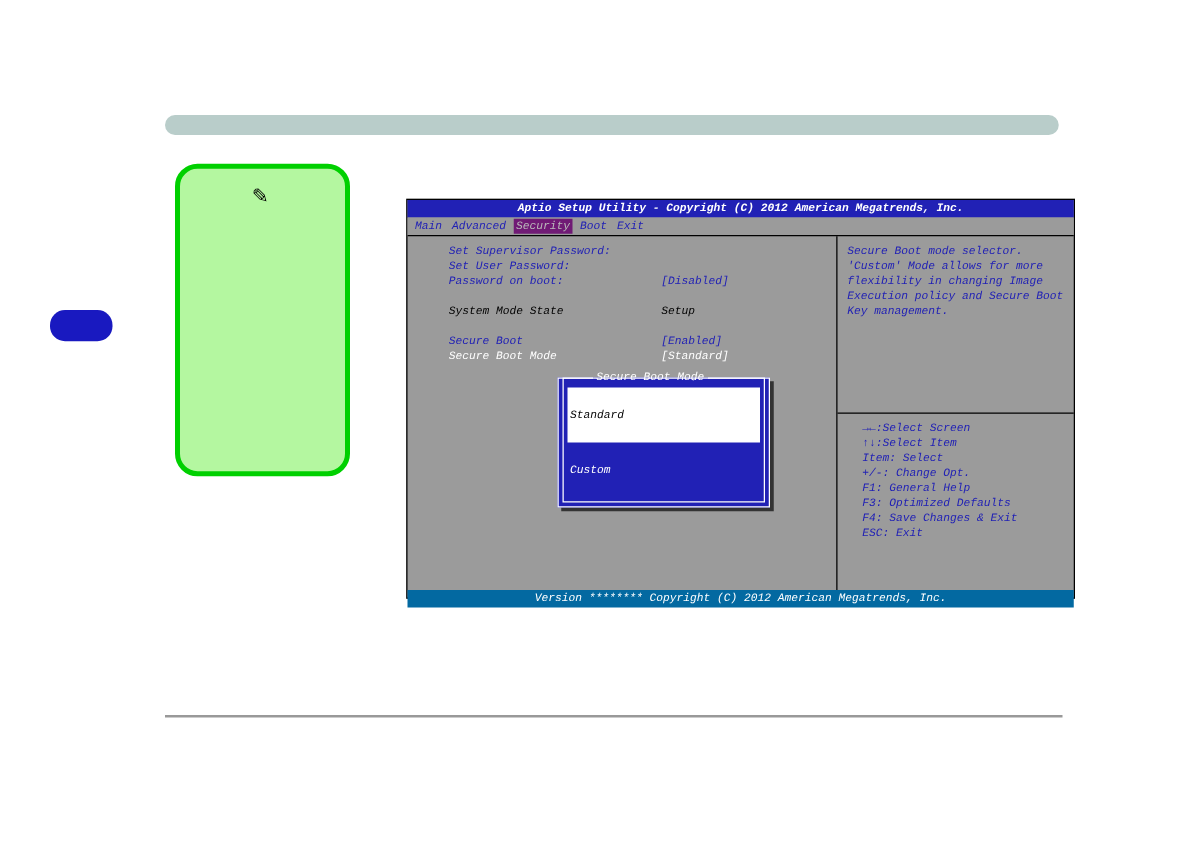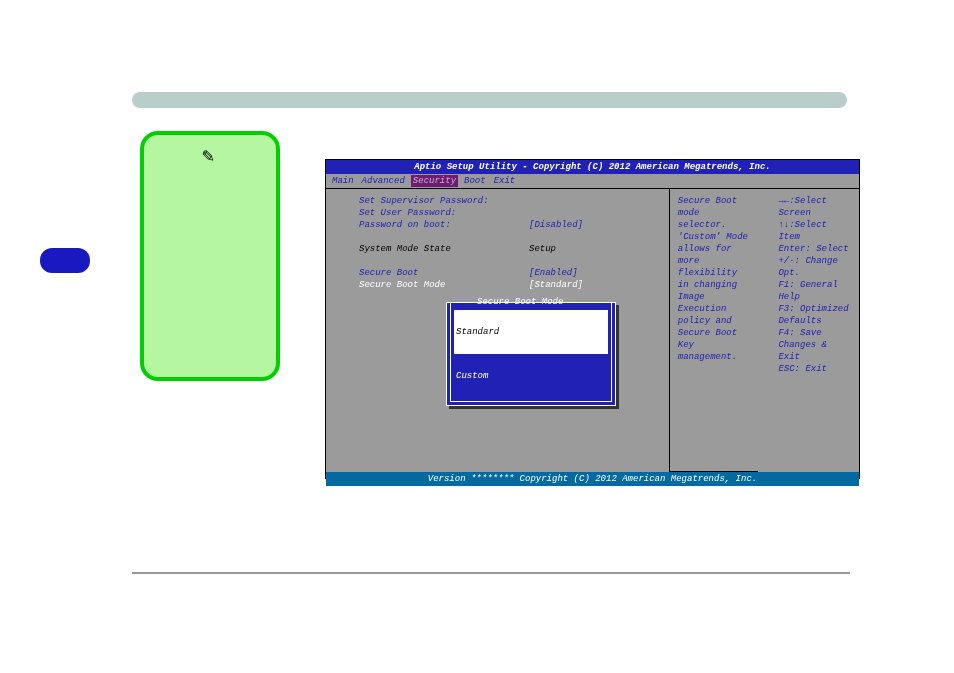--- a/index.html
+++ b/index.html
@@ -80,20 +80,21 @@
   }
   .bios-left {
     width: 345px;
     border-right: 1px solid #000;
     padding: 6px 8px;
     position: relative;
   }
   .bios-right {
     width: 190px;
     display: flex;
+    flex-direction: column;
   }
   .bios-right-top {
     flex: 1;
     padding: 6px 8px;
     color: #2121b5;
     border-bottom: 1px solid #000;
   }
   .bios-right-bottom {
     flex: 1;
     padding: 6px 8px;
@@ -204,21 +205,21 @@
           <div class="popup-option selected">Standard</div>
           <div class="popup-option">Custom</div>
         </fieldset>
       </div>
     </div>
     <div class="bios-right">
       <div class="bios-right-top">Secure Boot mode selector. 'Custom' Mode allows for more flexibility in changing Image Execution policy and Secure Boot Key management.</div>
       <div class="bios-right-bottom">
         <div>→←:Select Screen</div>
         <div>↑↓:Select Item</div>
-        <div>Enter: Select</div>
+        <div>Item: Select</div>
         <div>+/-: Change Opt.</div>
         <div>F1: General Help</div>
         <div>F3: Optimized Defaults</div>
         <div>F4: Save Changes &amp; Exit</div>
         <div>ESC: Exit</div>
       </div>
     </div>
   </div>
   <div class="bios-footer">Version ******** Copyright (C) 2012 American Megatrends, Inc.</div>
 </div>

